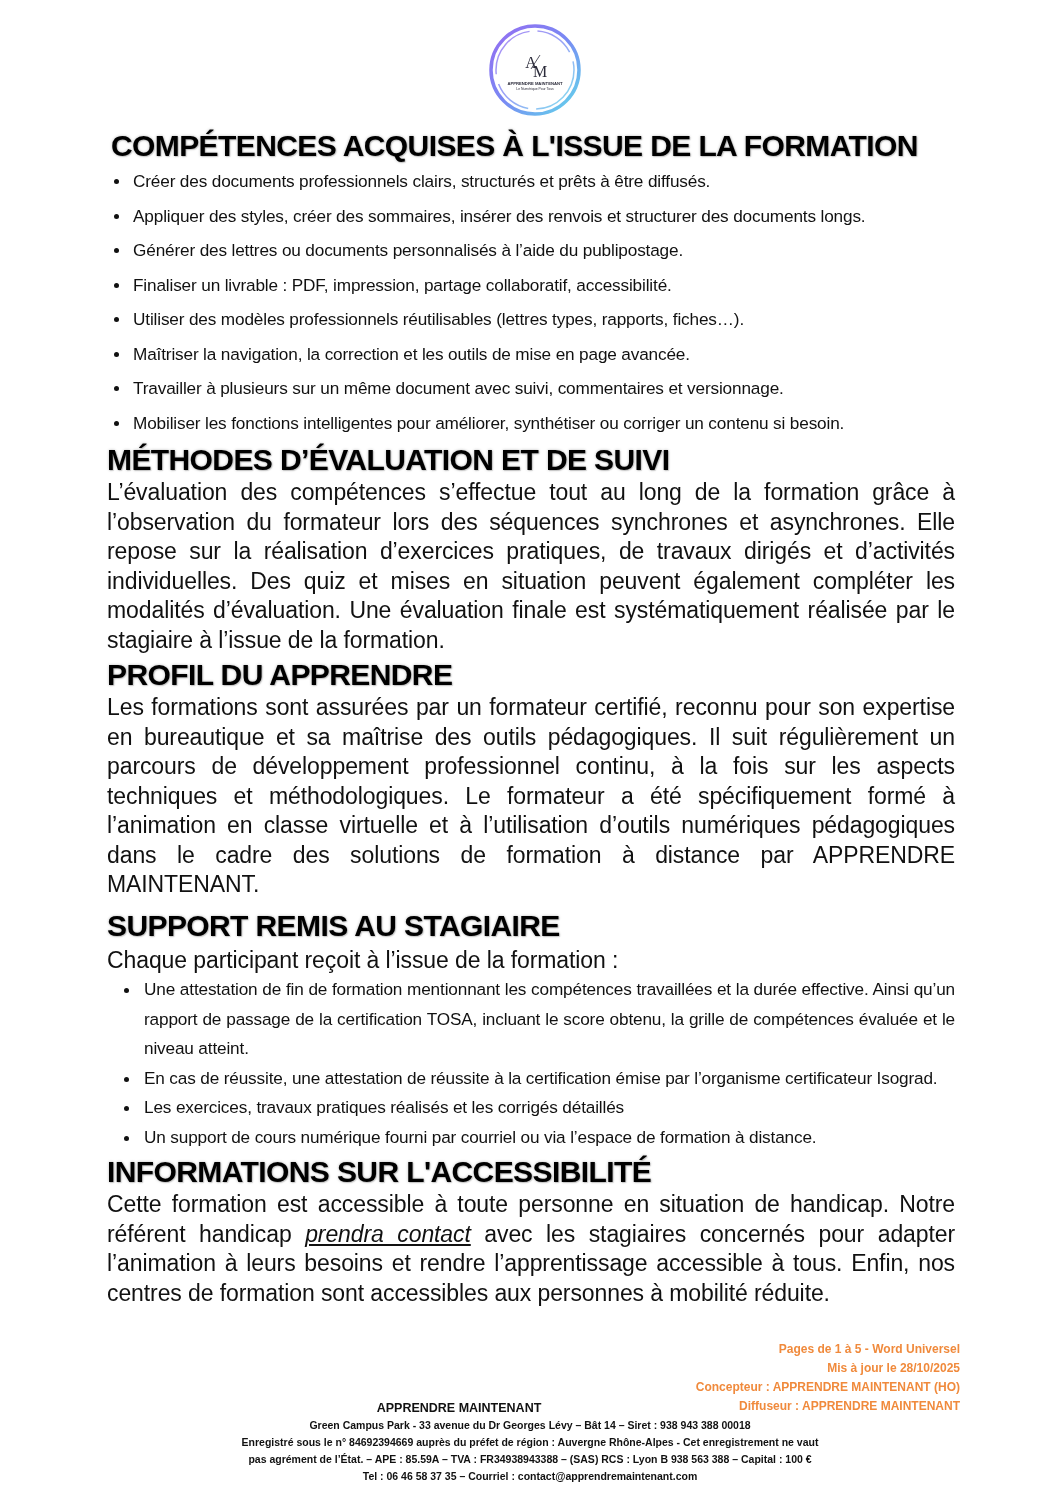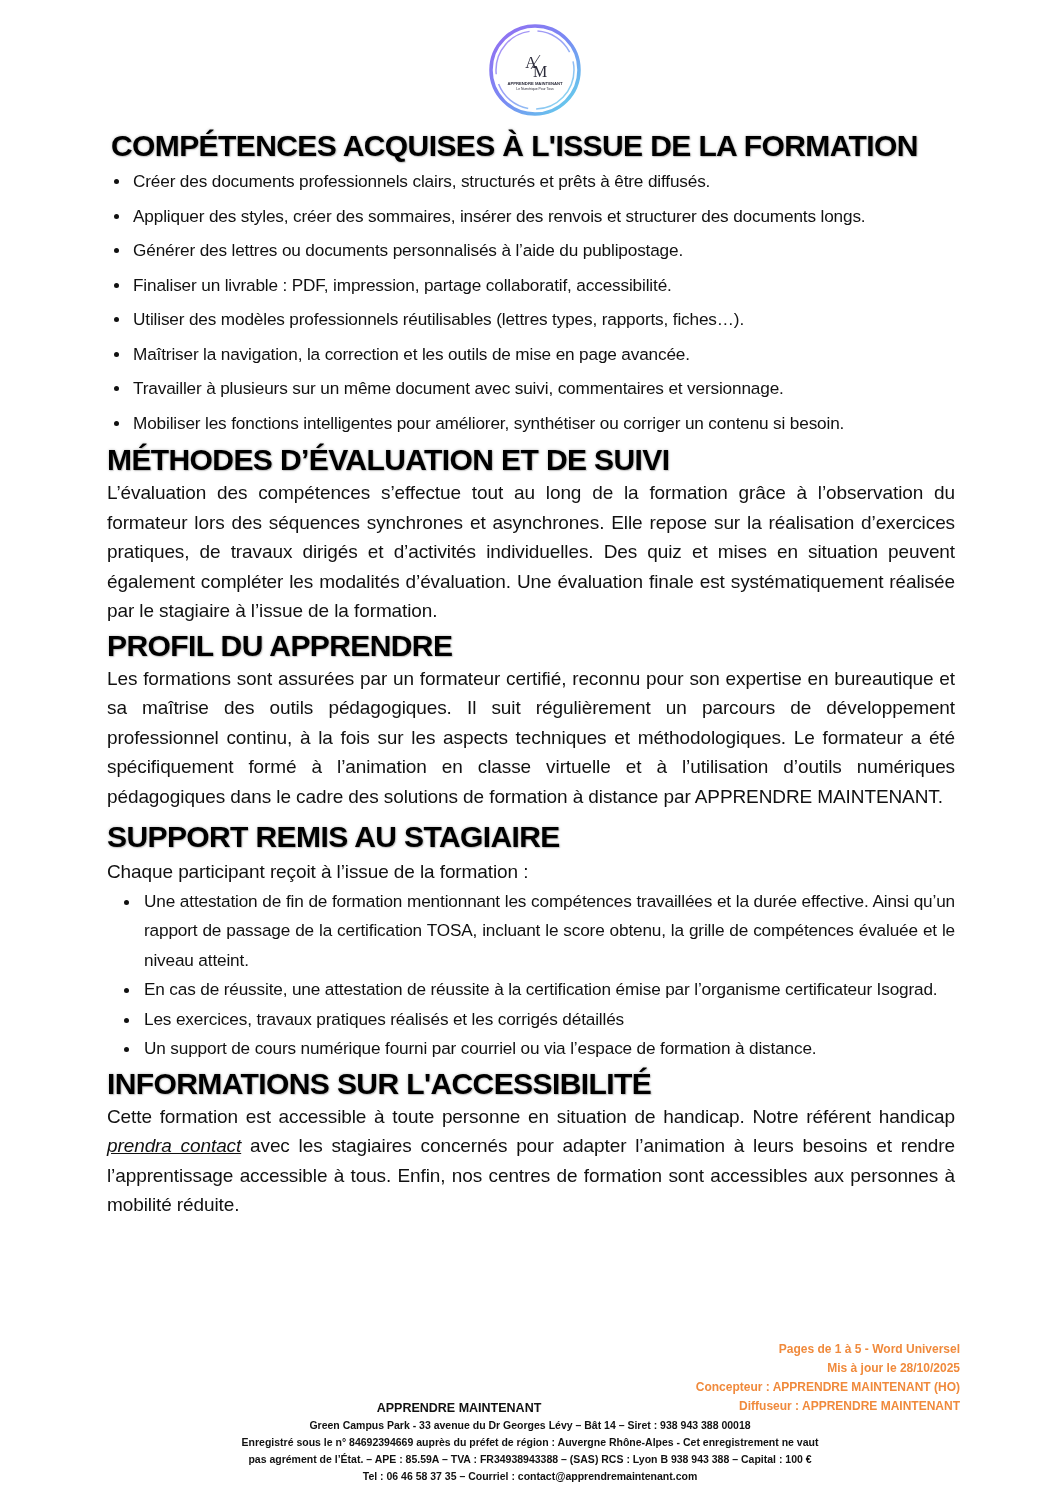--- a/index.html
+++ b/index.html
@@ -32,21 +32,21 @@
     letter-spacing: -0.15px;
   }
   ul.bullets li::before {
     content: "";
     position: absolute; left: 7px; top: 15px;
     width: 5px; height: 5px; border-radius: 50%;
     background: #111;
   }
 
   p.body-text {
-    font-size: 19px;
+    font-size: 23px;
     line-height: 29.5px;
     text-align: justify;
     letter-spacing: -0.1px;
   }
 
   ul.bullets-tight { list-style: none; margin-left: 12px; }
   ul.bullets-tight li {
     position: relative;
     font-size: 17.2px;
     line-height: 29.5px;
@@ -146,15 +146,15 @@
   <div>Pages de 1 à 5 - Word Universel</div>
   <div>Mis à jour le 28/10/2025</div>
   <div>Concepteur : APPRENDRE MAINTENANT (HO)</div>
   <div>Diffuseur : APPRENDRE MAINTENANT</div>
 </div>
 
 <div class="footer">
   <div class="org">APPRENDRE MAINTENANT</div>
   <div class="line">Green Campus Park - 33 avenue du Dr Georges Lévy – Bât 14 – Siret : 938 943 388 00018</div>
   <div class="line">Enregistré sous le n° 84692394669 auprès du préfet de région : Auvergne Rhône-Alpes - Cet enregistrement ne vaut</div>
-  <div class="line">pas agrément de l’État. – APE : 85.59A – TVA : FR34938943388 – (SAS) RCS : Lyon B 938 943 388 – Capital : 100 €</div>
+  <div class="line">pas agrément de l’État. – APE : 85.59A – TVA : FR34938943388 – (SAS) RCS : Lyon B 938 563 388 – Capital : 100 €</div>
   <div class="line">Tel : 06 46 58 37 35 – Courriel : contact@apprendremaintenant.com</div>
 </div>
 
 </body></html>

